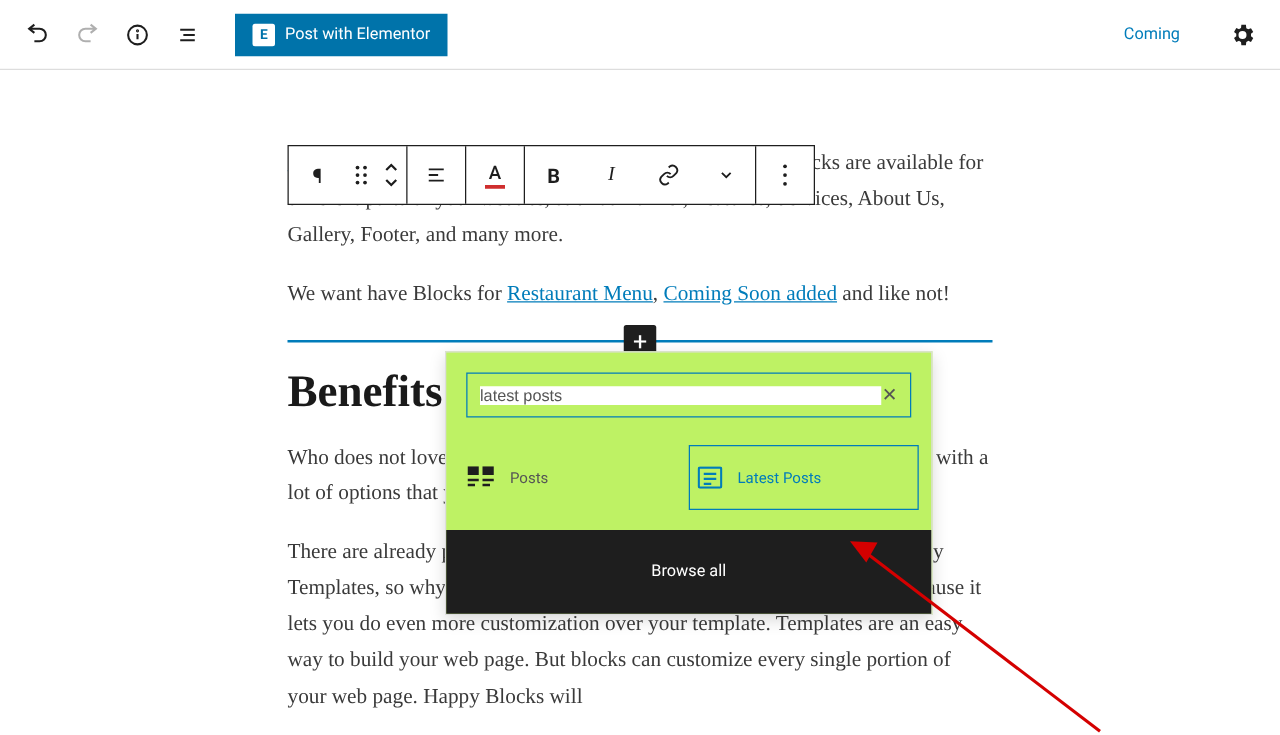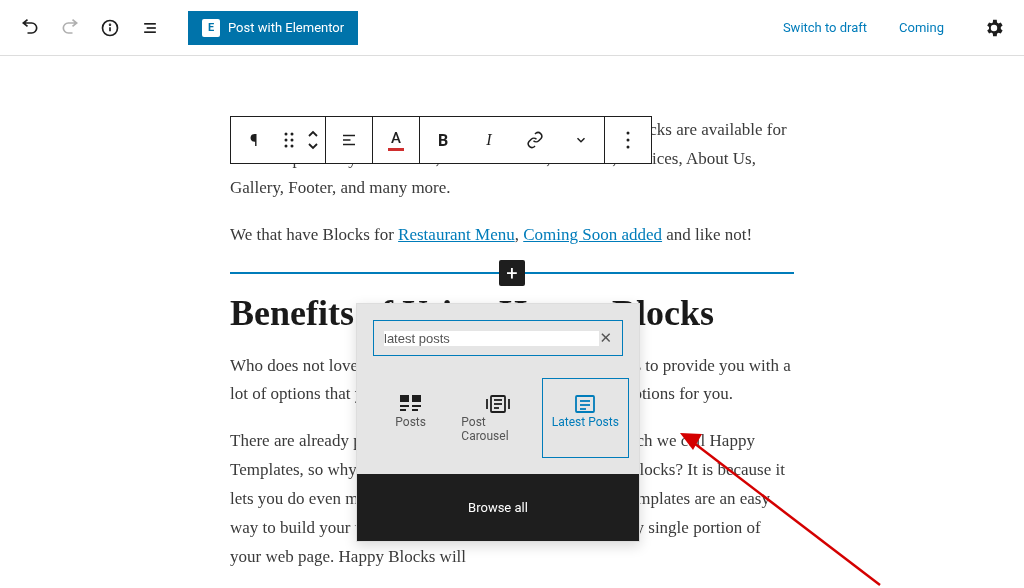--- a/index.html
+++ b/index.html
@@ -18,26 +18,26 @@
 .ft-group{display:flex;border-right:1px solid #1e1e1e}
 .ft-group:last-child{border-right:none}
 .ft-btn{width:46px;height:46px;display:flex;align-items:center;justify-content:center;cursor:pointer;font-size:16px;color:#1e1e1e}
 .ft-btn.narrow{width:24px}
 .para{font-family:Georgia,serif;font-size:17px;line-height:1.7;color:#3a3a3a;margin-top:18px}
 .para a{color:#007cba;}
 .first-para{margin-top:60px}
 .heading{font-family:Georgia,serif;font-size:36px;font-weight:bold;color:#1a1a1a;margin-top:18px}
 .insert-line{position:relative;border-top:2px solid #007cba;margin-top:22px}
 .insert-btn{position:absolute;left:50%;top:-14px;transform:translateX(-50%);width:26px;height:26px;background:#1e1e1e;color:#fff;display:flex;align-items:center;justify-content:center;cursor:pointer;font-size:20px;border-radius:2px}
-.inserter{position:absolute;top:303px;left:356px;width:284px;background:#e5e5e5;border:1px solid #ddd;box-shadow:0 4px 12px rgba(0,0,0,0.15);z-index:10}
+.inserter{position:absolute;top:281px;left:356px;width:390px;background:#bef264;border:1px solid #ddd;box-shadow:0 4px 12px rgba(0,0,0,0.15);z-index:10}
 .inserter-search{margin:16px;border:1.5px solid #007cba;display:flex;align-items:center;padding:8px 10px}
 .inserter-search input{border:none;outline:none;font-size:13px;flex:1;color:#555}
 .inserter-search .close{cursor:pointer;font-size:15px;color:#555}
 .inserter-results{display:flex;padding:6px 10px 16px;gap:0}
-.block-item{flex:1;display:flex;flex-direction:column;align-items:center;padding:14px 6px;cursor:pointer;border:1px solid transparent;}
+.block-item{flex:1;display:flex;flex-direction:row;align-items:center;padding:14px 6px;cursor:pointer;border:1px solid transparent;gap:12px}
 .block-item.selected{border:1px solid #007cba}
 .block-item .bi-icon{height:22px;display:flex;align-items:center;justify-content:center;color:#1e1e1e}
 .block-item.selected .bi-icon{color:#007cba}
 .block-item .bi-label{font-size:12px;color:#555}
 .block-item.selected .bi-label{color:#007cba}
 .browse-all{background:#1e1e1e;color:#fff;text-align:center;padding:26px;font-size:13px;cursor:pointer}
 .arrow-annot{position:absolute;top:430px;left:680px;z-index:20;pointer-events:none}
 svg{display:block}
 </style>
 </head>
@@ -68,21 +68,20 @@
           <line x1="8" y1="12" x2="19" y2="12"></line>
           <line x1="5" y1="17" x2="19" y2="17"></line>
         </svg>
       </div>
     <div class="elementor-btn">
       <span class="e-icon">E</span>
       <span>Post with Elementor</span>
     </div>
   </div>
   <div class="topbar-right">
-    <span class="link-btn">Switch to draft</span>
     <span class="link-btn">Coming</span>
     <div class="icon-btn gear">
         <svg width="22" height="22" viewBox="0 0 24 24" fill="currentColor">
           <path d="M19.4 13a7.5 7.5 0 000-2l2-1.6-2-3.4-2.4 1a7.4 7.4 0 00-1.7-1L15 3h-4l-.3 2.9a7.4 7.4 0 00-1.7 1l-2.4-1-2 3.4L6.6 11a7.5 7.5 0 000 2l-2 1.6 2 3.4 2.4-1a7.4 7.4 0 001.7 1L11 21h4l.3-2.9a7.4 7.4 0 001.7-1l2.4 1 2-3.4zM12 15.5A3.5 3.5 0 1115.5 12 3.5 3.5 0 0112 15.5z"></path>
         </svg>
       </div>
   </div>
 </div>
 
 <div class="content">
@@ -140,21 +139,21 @@
             <circle cx="2" cy="2" r="1.5"></circle>
             <circle cx="2" cy="9" r="1.5"></circle>
             <circle cx="2" cy="16" r="1.5"></circle>
           </svg>
         </div>
     </div>
   </div>
 
   <p class="para first-para"><a href="#">designed blocks</a><span>. More blocks will be added in the future. Blocks are available for different parts of your website, such as Banner, Features, Services, About Us, Gallery, Footer, and many more.</span></p>
 
-  <p class="para"><span>We that have Blocks for </span><a href="#">Restaurant Menu</a><span>, </span><a href="#">Coming Soon added</a><span> and like not!</span></p>
+  <p class="para"><span>We want have Blocks for </span><a href="#">Restaurant Menu</a><span>, </span><a href="#">Coming Soon added</a><span> and like not!</span></p>
 
   <div class="insert-line">
     <div class="insert-btn">+</div>
   </div>
 
   <h2 class="heading">Benefits of Using Happy Blocks</h2>
 
   <p class="para">Who does not love free stuff? We designed Happy templates to provide you with a lot of options that you might want to use. It offers a lot of options for you.</p>
 
   <p class="para">There are already pre-made templates for your website, which we call Happy Templates, so why would you need something like Happy Blocks? It is because it lets you do even more customization over your template. Templates are an easy way to build your web page. But blocks can customize every single portion of your web page. Happy Blocks will</p>
@@ -172,33 +171,20 @@
             <rect x="0" y="0" width="9" height="7"></rect>
             <rect x="12" y="0" width="9" height="7"></rect>
             <rect x="0" y="10" width="9" height="2"></rect>
             <rect x="12" y="10" width="9" height="2"></rect>
             <rect x="0" y="14" width="6" height="2"></rect>
             <rect x="12" y="14" width="6" height="2"></rect>
           </svg>
         </span>
       <span class="bi-label">Posts</span>
     </div>
-    <div class="block-item">
-      <span class="bi-icon">
-          <svg width="24" height="18" viewBox="0 0 24 18" fill="none" stroke="currentColor" stroke-width="1.8">
-            <rect x="5" y="1" width="14" height="16" rx="1"></rect>
-            <line x1="8" y1="5" x2="16" y2="5"></line>
-            <line x1="8" y1="9" x2="16" y2="9"></line>
-            <line x1="8" y1="13" x2="13" y2="13"></line>
-            <line x1="1" y1="4" x2="1" y2="14"></line>
-            <line x1="23" y1="4" x2="23" y2="14"></line>
-          </svg>
-        </span>
-      <span class="bi-label">Post Carousel</span>
-    </div>
     <div class="block-item selected">
       <span class="bi-icon">
           <svg width="20" height="18" viewBox="0 0 20 18" fill="none" stroke="currentColor" stroke-width="1.8">
             <rect x="1" y="1" width="18" height="16" rx="1"></rect>
             <line x1="5" y1="6" x2="15" y2="6"></line>
             <line x1="5" y1="10" x2="15" y2="10"></line>
             <line x1="5" y1="14" x2="11" y2="14"></line>
           </svg>
         </span>
       <span class="bi-label">Latest Posts</span>

